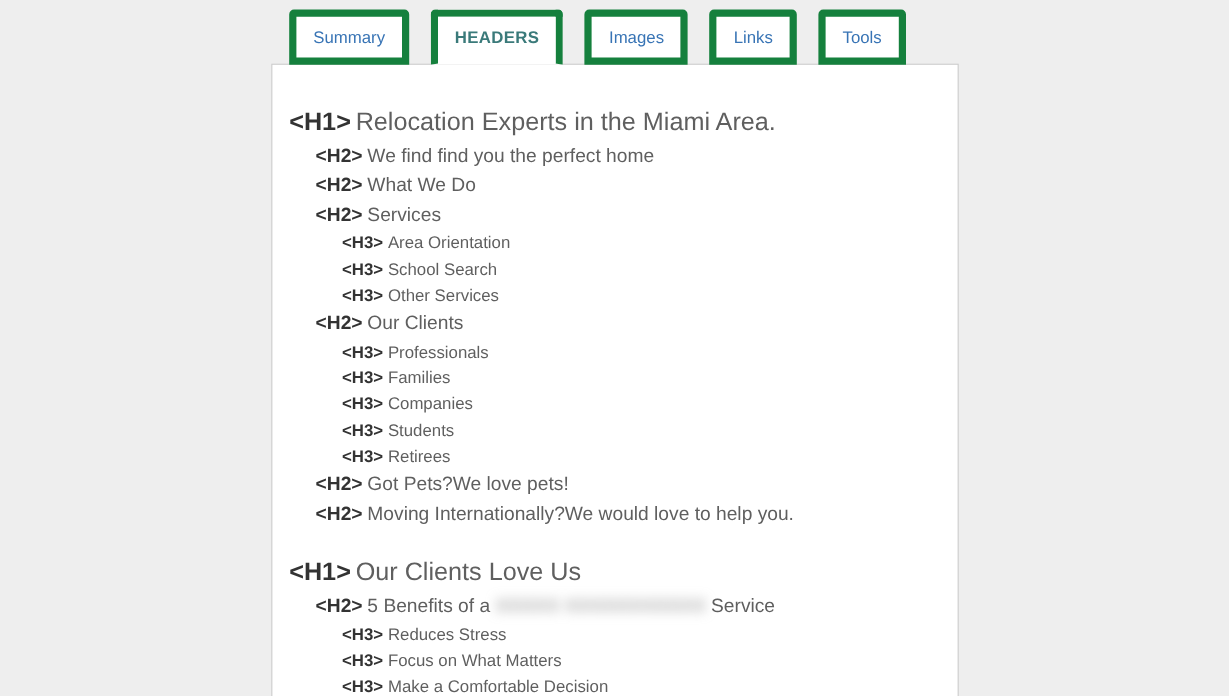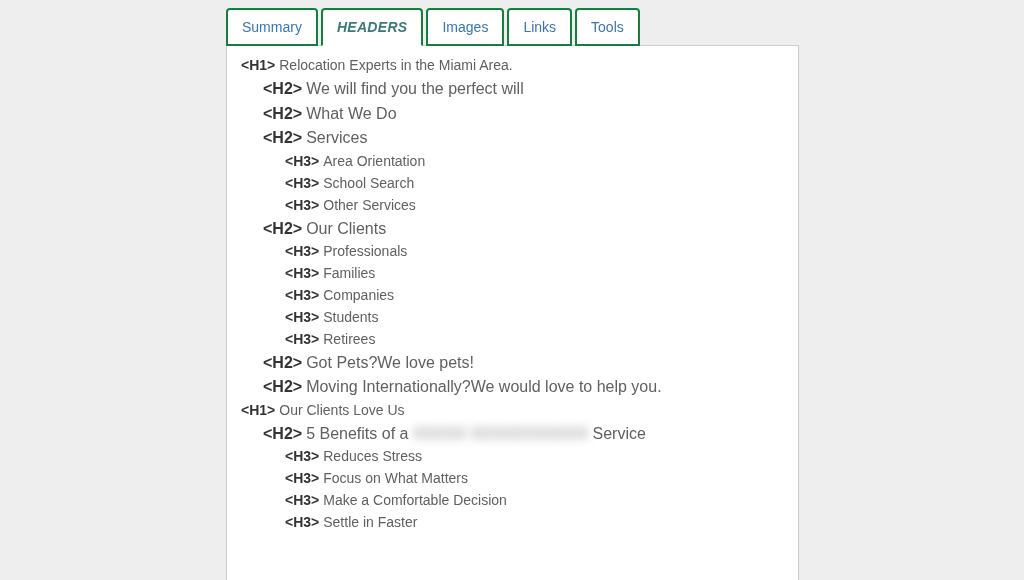--- a/index.html
+++ b/index.html
@@ -18,43 +18,43 @@
     .tabs {
       display: flex;
       gap: 3px;
       margin-bottom: -1px;
       position: relative;
       z-index: 2;
     }
     .tab {
       padding: 8px 14px;
       background: #fff;
-      border: 2px solid #15803d;
+      border: 6px solid #15803d;
       border-radius: 4px 4px 0 0;
       color: #3874b5;
       font-size: 14px;
       cursor: pointer;
       line-height: 1.3;
+      margin-left: 15px;
     }
     .tab.active {
       color: #3a7a7a;
       font-weight: 700;
       border-bottom: 1px solid #fff;
       letter-spacing: 0.3px;
-      font-style: italic;
     }
     .panel {
       background: #fff;
       border: 1px solid #ccc;
       padding: 10px 14px 0 14px;
       height: 536px;
       overflow: hidden;
     }
     .row { margin-bottom: 3px; line-height: 1.35; }
-    .lvl1 { margin-left: 0; font-size: 14px; }
+    .lvl1 { margin-left: 0; font-size: 21px; margin-top: 24px; }
     .lvl2 { margin-left: 22px; font-size: 16px; }
     .lvl3 { margin-left: 44px; font-size: 14px; }
     .tag { font-weight: 700; color: #333; margin-right: 4px; }
     .txt { color: #5f5f5f; }
     .blur {
       display: inline-block;
       filter: blur(5px);
       color: #888;
       vertical-align: baseline;
     }
@@ -65,21 +65,21 @@
 <div class="container">
   <div class="tabs">
     <div class="tab">Summary</div>
     <div class="tab active">HEADERS</div>
     <div class="tab">Images</div>
     <div class="tab">Links</div>
     <div class="tab">Tools</div>
   </div>
   <div class="panel" id="panel">
       <div class="row lvl1"><span class="tag">&lt;H1&gt;</span><span class="txt">Relocation Experts in the Miami Area.</span></div>
-      <div class="row lvl2"><span class="tag">&lt;H2&gt;</span><span class="txt">We will find you the perfect will </span></div>
+      <div class="row lvl2"><span class="tag">&lt;H2&gt;</span><span class="txt">We find find you the perfect home </span></div>
       <div class="row lvl2"><span class="tag">&lt;H2&gt;</span><span class="txt">What We Do</span></div>
       <div class="row lvl2"><span class="tag">&lt;H2&gt;</span><span class="txt">Services</span></div>
       <div class="row lvl3"><span class="tag">&lt;H3&gt;</span><span class="txt">Area Orientation</span></div>
       <div class="row lvl3"><span class="tag">&lt;H3&gt;</span><span class="txt">School Search</span></div>
       <div class="row lvl3"><span class="tag">&lt;H3&gt;</span><span class="txt">Other Services</span></div>
       <div class="row lvl2"><span class="tag">&lt;H2&gt;</span><span class="txt">Our Clients</span></div>
       <div class="row lvl3"><span class="tag">&lt;H3&gt;</span><span class="txt">Professionals</span></div>
       <div class="row lvl3"><span class="tag">&lt;H3&gt;</span><span class="txt">Families</span></div>
       <div class="row lvl3"><span class="tag">&lt;H3&gt;</span><span class="txt">Companies</span></div>
       <div class="row lvl3"><span class="tag">&lt;H3&gt;</span><span class="txt">Students</span></div>

